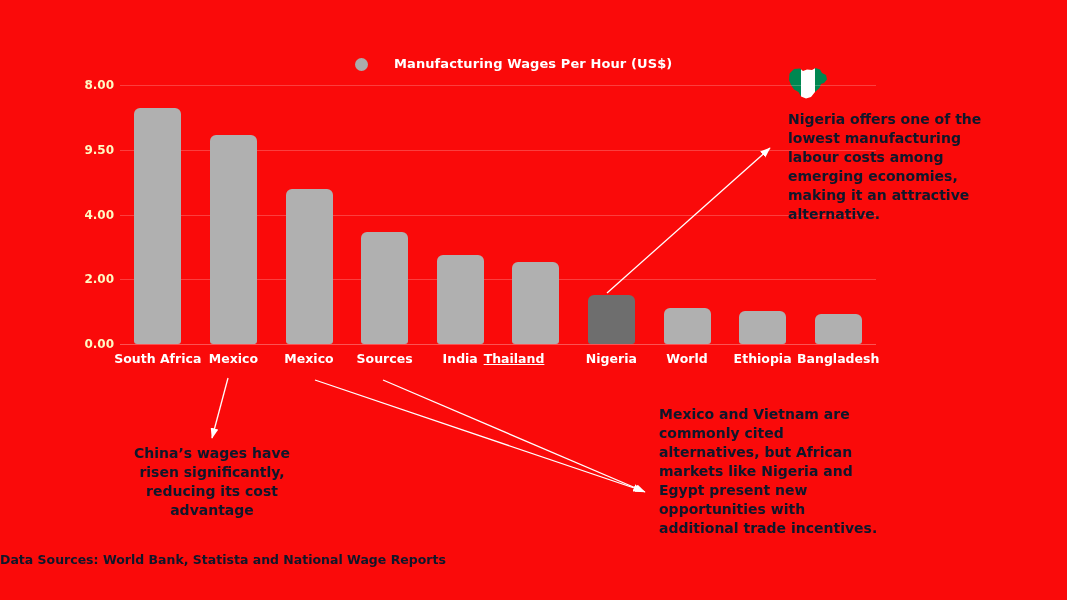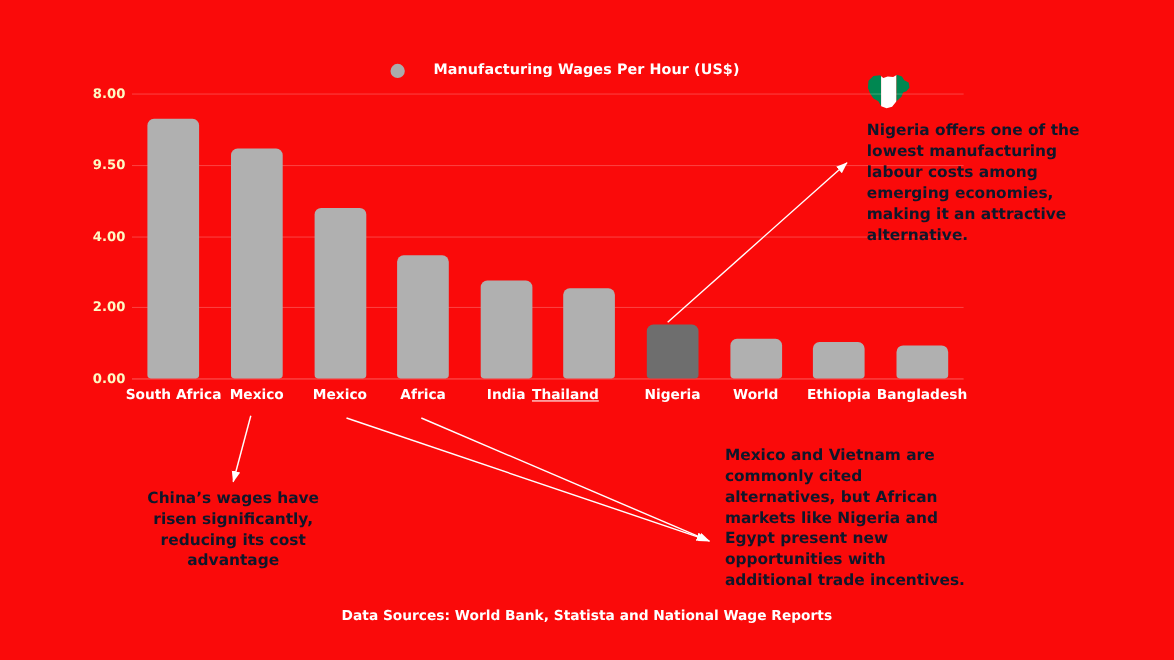--- a/index.html
+++ b/index.html
@@ -163,22 +163,22 @@
     height: 600px;
     pointer-events: none;
   }
 
   
   .footer {
     position: absolute;
     left: 0;
     top: 552px;
     width: 1067px;
-    text-align: center;
-    color: #ffffff;
+    text-align: left;
+    color: #0f172a;
     font-size: 12.5px;
     font-weight: bold;
   }
 </style>
 </head>
 <body>
 
 <div id="stage">
 
   <div class="legend">
@@ -225,21 +225,21 @@
       <div class="bar highlight" title="Nigeria: 1.5" style="left: 467.9px; height: 48.5625px;"></div>
       <div class="bar" title="Egypt: 1.1" style="left: 543.5px; height: 35.6125px;"></div>
       <div class="bar" title="Ethiopia: 1.02" style="left: 619.1px; height: 33.0225px;"></div>
       <div class="bar" title="Bangladesh: 0.92" style="left: 694.7px; height: 29.785px;"></div>
     </div>
 
   <div class="xlabels" id="xlabels">
       <div class="xlabel" style="left: 37.8px;">South Africa</div>
       <div class="xlabel" style="left: 113.4px;">Mexico</div>
       <div class="xlabel" style="left: 189px;">Mexico</div>
-      <div class="xlabel" style="left: 264.6px;">Africa</div>
+      <div class="xlabel" style="left: 264.6px;">Sources</div>
       <div class="xlabel" style="left: 340.2px;">India</div>
       <div class="xlabel" style="left: 394px; text-decoration: underline;">Thailand</div>
       <div class="xlabel" style="left: 491.4px;">Nigeria</div>
       <div class="xlabel" style="left: 567px;">World</div>
       <div class="xlabel" style="left: 642.6px;">Ethiopia</div>
       <div class="xlabel" style="left: 718.2px;">Bangladesh</div>
     </div>
 
   <svg class="arrows" viewBox="0 0 1067 600">
     <defs>

